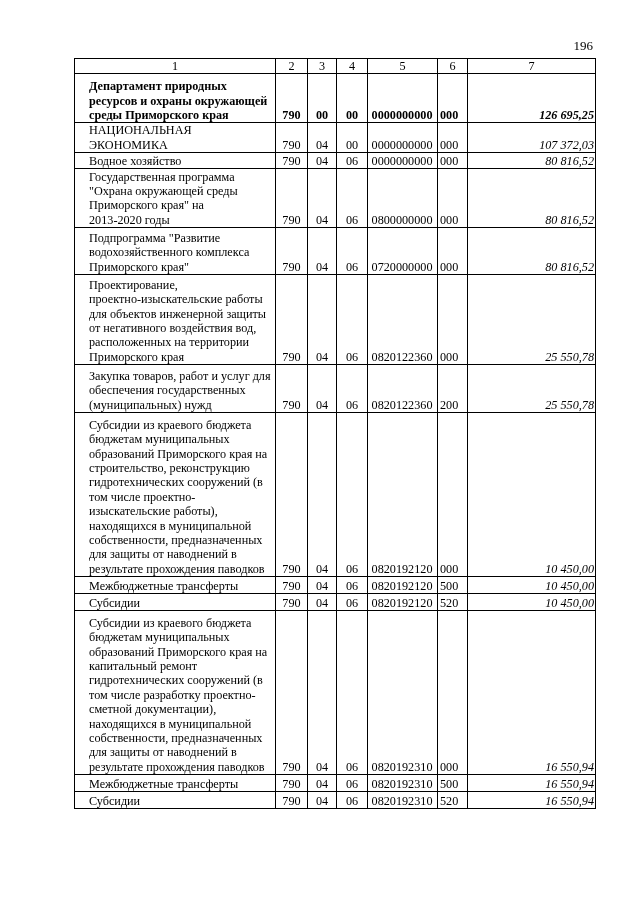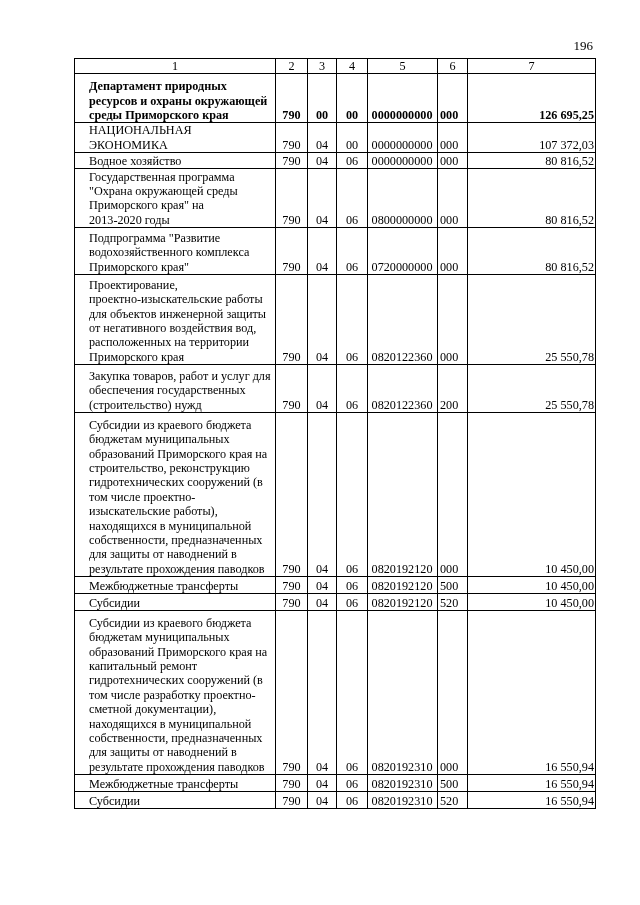--- a/index.html
+++ b/index.html
@@ -6,21 +6,21 @@
   body { width:640px; height:905px; position:relative; overflow:hidden;
          font-family:"Liberation Serif", serif; color:#000; }
   .page-number { position:absolute; top:38px; right:47px; font-size:13px; line-height:15px; }
   table.budget { position:absolute; top:58px; left:74px; border-collapse:collapse;
                  table-layout:fixed; width:521px; font-size:12.2px; line-height:14.4px; }
   table.budget td { border:1px solid #000; padding:0 2px; vertical-align:bottom; overflow:hidden; }
   table.budget td.c1 { text-align:left; padding-left:14px; }
   table.budget td.cnum { text-align:center; }
   table.budget td.c5 { text-align:center; padding-left:1px; }
   table.budget td.c6 { text-align:left; padding-left:2px; }
-  table.budget td.c7 { text-align:right; padding-right:1px; }
+  table.budget td.c7 { text-align:right; padding-right:1px;font-style:italic; }
   tr.hdr td { text-align:center !important; height:13px; vertical-align:middle; }
   tr.bold td { font-weight:bold; }
 </style>
 </head>
 <body>
 
 <div class="page-number">196</div>
 
 <table class="budget">
   <colgroup>
@@ -92,21 +92,21 @@
       <tr style="height: 90px;">
     <td class="c1"><span>Проектирование,</span><br><span>проектно-изыскательские работы</span><br><span>для объектов инженерной защиты</span><br><span>от негативного воздействия вод,</span><br><span>расположенных на территории</span><br><span>Приморского края</span></td>
     <td class="cnum">790</td>
     <td class="cnum">04</td>
     <td class="cnum">06</td>
     <td class="c5">0820122360</td>
     <td class="c6">000</td>
     <td class="c7">25 550,78</td>
   </tr>
       <tr style="height: 48px; margin-left: 18px;">
-    <td class="c1"><span>Закупка товаров, работ и услуг для</span><br><span>обеспечения государственных</span><br><span>(строительство) нужд</span></td>
+    <td class="c1"><span>Закупка товаров, работ и услуг для</span><br><span>обеспечения государственных</span><br><span>(муниципальных) нужд</span></td>
     <td class="cnum">790</td>
     <td class="cnum">04</td>
     <td class="cnum">06</td>
     <td class="c5">0820122360</td>
     <td class="c6">200</td>
     <td class="c7">25 550,78</td>
   </tr>
       <tr style="height: 164px;">
     <td class="c1"><span>Субсидии из краевого бюджета</span><br><span>бюджетам муниципальных</span><br><span>образований Приморского края на</span><br><span>строительство, реконструкцию</span><br><span>гидротехнических сооружений (в</span><br><span>том числе проектно-</span><br><span>изыскательские работы),</span><br><span>находящихся в муниципальной</span><br><span>собственности, предназначенных</span><br><span>для защиты от наводнений в</span><br><span>результате прохождения паводков</span></td>
     <td class="cnum">790</td>

